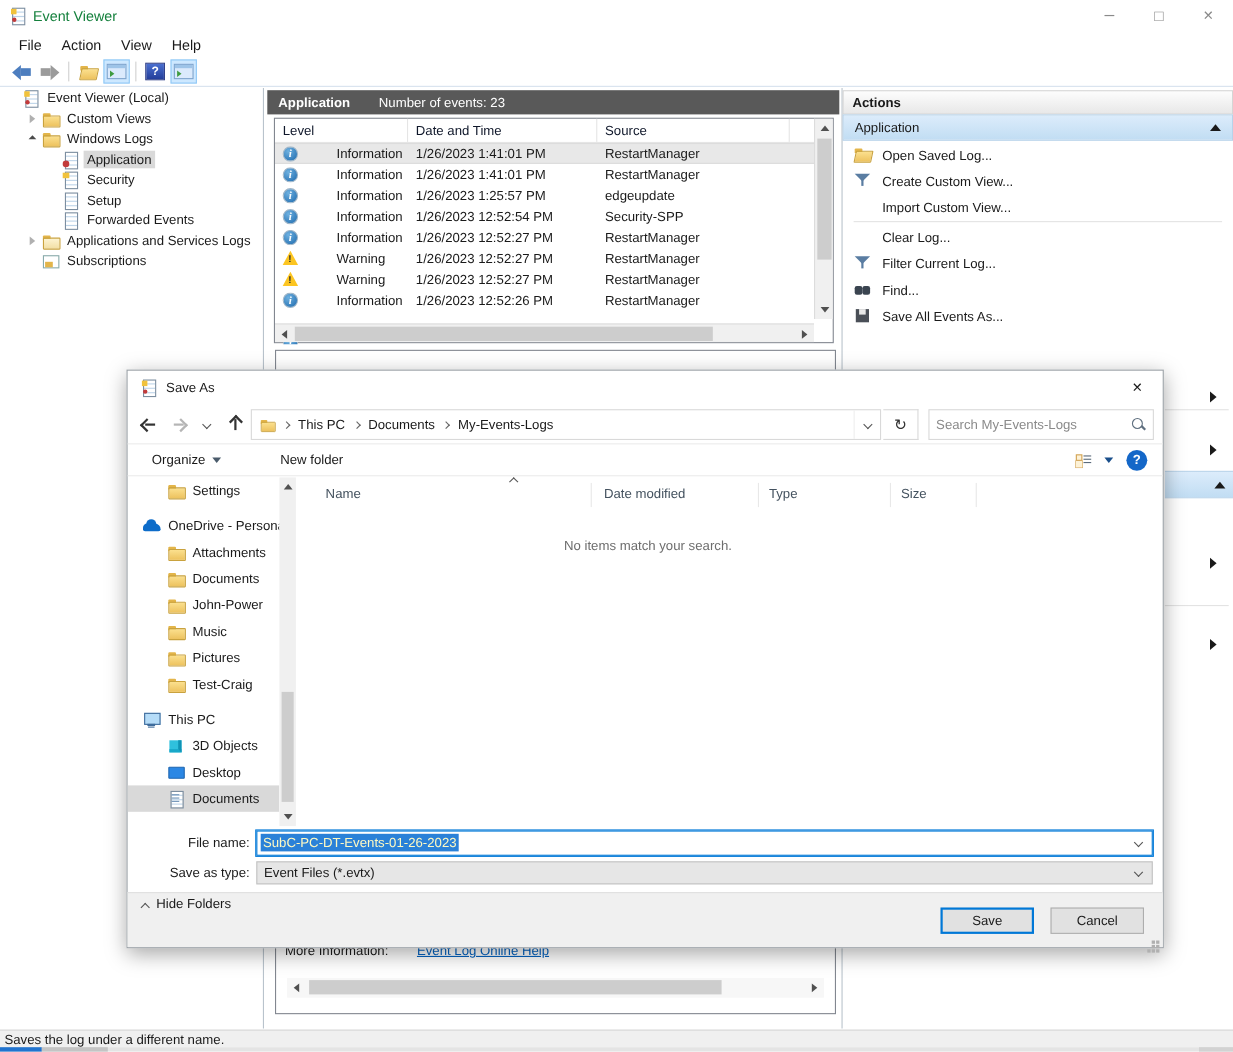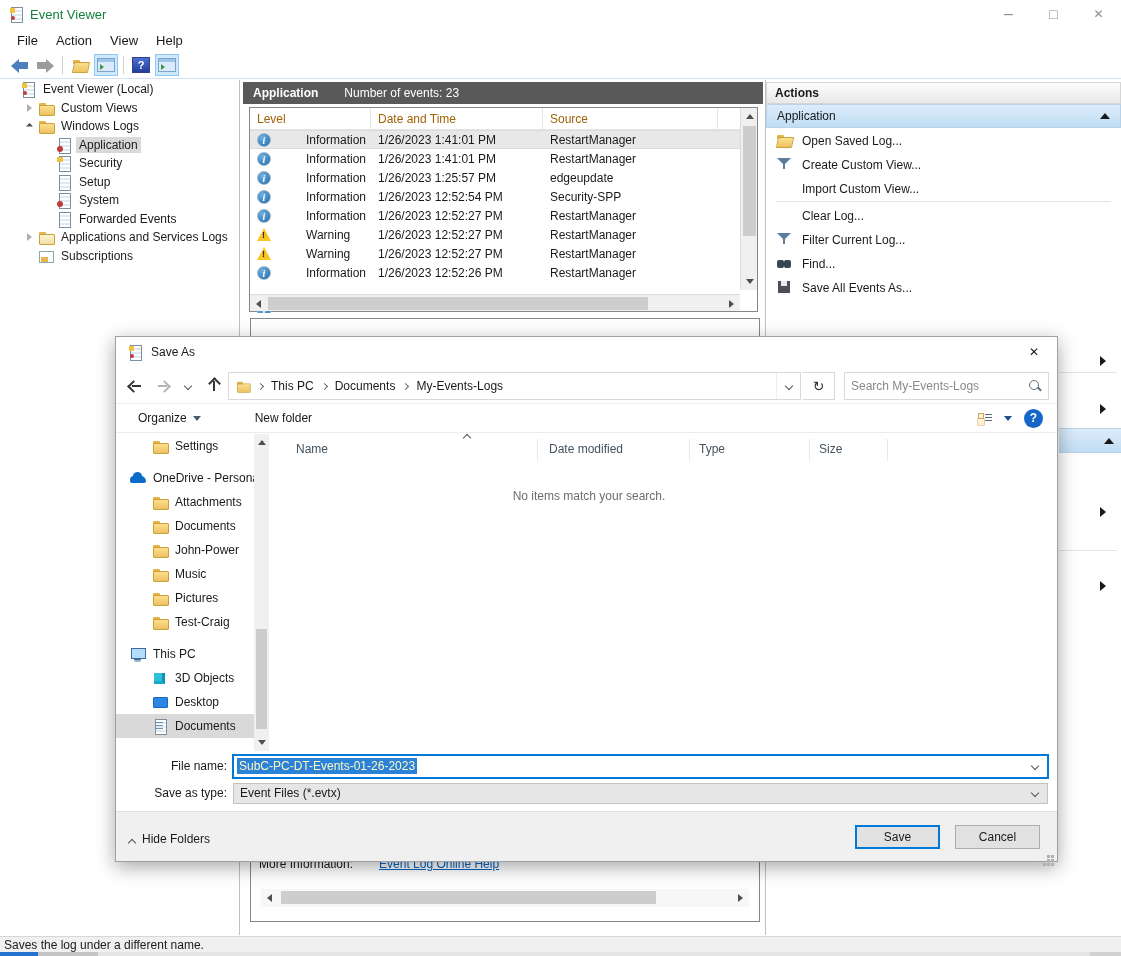--- a/index.html
+++ b/index.html
@@ -94,21 +94,21 @@
   .exp-expanded  { width:0; height:0; border-left:5px solid transparent; border-top:5px solid #4a4a4a; transform:rotate(-45deg); }
   .tree-label { padding:1px 3px; }
   .tree-row.selected .tree-label { background:#d9d9d9; }
 
   
   #mid-header { position:absolute; left:243px; top:82px; width:520px; height:22px; background:#595959; color:#fff; display:flex; align-items:center; }
   #mid-header .t1 { font-weight:bold; margin-left:10px; }
   #mid-header .t2 { margin-left:26px; }
   #event-table { position:absolute; left:249px; top:107px; width:509px; height:205px; background:#fff; border:1px solid #828790; }
   #ev-cols { display:flex; height:22px; border-bottom:1px solid #e5e5e5; align-items:center; }
-  .ev-col { height:100%; display:flex; align-items:center; padding-left:7px; border-right:1px solid #e5e5e5; color:#a16207; }
+  .ev-col { height:100%; display:flex; align-items:center; padding-left:7px; border-right:1px solid #e5e5e5; color:#0f172a; }
   .ev-col:nth-child(1){ width:121px; } .ev-col:nth-child(2){ width:172px; } .ev-col:nth-child(3){ width:175px; }
   .ev-row { display:flex; height:19px; align-items:center; width:491px; }
   .ev-row.selected { background:#e8e8e8; border-top:1px solid #dcdcdc; border-bottom:1px solid #dcdcdc; }
   .ev-c { display:flex; align-items:center; padding-left:7px; gap:5px; overflow:hidden; white-space:nowrap; }
   .ev-c1{ width:121px;gap:35px; } .ev-c2{ width:172px; } .ev-c3{ width:175px; }
   #ev-vscroll { position:absolute; right:0; top:0; width:17px; height:182px; background:#f0f0f0; border-left:1px solid #dcdcdc; }
   #ev-hscroll { position:absolute; left:0; bottom:0; width:490px; height:17px; background:#f0f0f0; border-top:1px solid #dcdcdc; }
   .sb-btn { position:absolute; width:17px; height:17px; display:flex; align-items:center; justify-content:center; }
   .sb-tri-up    { width:0;height:0;border-left:4px solid transparent;border-right:4px solid transparent;border-bottom:5px solid #505050; }
   .sb-tri-down  { width:0;height:0;border-left:4px solid transparent;border-right:4px solid transparent;border-top:5px solid #505050; }
@@ -189,21 +189,21 @@
   #fname-row { position:absolute; left:0; top:416px; right:0; height:26px; display:flex; align-items:center; }
   #fname-label { width:117px; text-align:right; padding-right:6px; }
   #fname-combo { width:815px; height:23px; border:1px solid #0078d7; outline:1px solid #0078d7; display:flex; align-items:center; justify-content:space-between; padding-left:3px; background:#fff; }
   #fname-value { background:#2a81d8; color:#fef9c3; padding:1px 2px; }
   #stype-row { position:absolute; left:0; top:444px; right:0; height:24px; display:flex; align-items:center; }
   #stype-label { width:117px; text-align:right; padding-right:6px; }
   #stype-combo { width:815px; height:21px; background:#e6e6e6; border:1px solid #c2c2c2; display:flex; align-items:center; justify-content:space-between; padding-left:6px; }
   .combo-chev { width:24px; display:flex; justify-content:center; }
 
   #dlg-footer { position:absolute; left:0; bottom:0; right:0; height:50px; background:#f0f0f0; border-top:1px solid #dfdfdf; }
-  #hide-folders { position:absolute; left:13px; top:20px; display:flex; align-items:flex-end; gap:7px; }
+  #hide-folders { position:absolute; left:13px; top:2px; display:flex; align-items:flex-end; gap:7px; }
   .dlg-btn { position:absolute; top:13px; width:85px; height:24px; background:#e1e1e1; border:1px solid #adadad; text-align:center; line-height:22px; }
   #save-btn { left:739px; border:2px solid #0078d7; line-height:20px; }
   #cancel-btn { left:839px; }
   #dlg-grip { position:absolute; right:3px; bottom:3px; width:3px; height:3px; background:#b0b0b0; box-shadow:-4px 4px 0 #b0b0b0, 0 4px 0 #b0b0b0, -4px 0 0 #b0b0b0, -8px 8px 0 #b0b0b0, -4px 8px 0 #b0b0b0, 0 8px 0 #b0b0b0; }
 
   
   #statusbar { position:absolute; left:0; top:936px; width:1121px; height:16px; background:#f0f0f0; border-top:1px solid #d7d7d7; display:flex; align-items:center; padding-left:4px; }
   #taskbar-sliver { position:absolute; left:0; top:952px; width:1121px; height:4px; background:#e4e4e4; }
   #taskbar-sliver .b1 { position:absolute; left:0; top:0; width:38px; height:4px; background:#2274cf; }
   #taskbar-sliver .b2 { position:absolute; left:38px; top:0; width:60px; height:4px; background:#c4c4c4; }
@@ -285,25 +285,20 @@
     </div>
     <div class="tree-row" style="padding-left: 42px;">
       <span class="exp"></span>
       <span class="ic ic-log-security"></span>
       <span class="tree-label">Security</span>
     </div>
     <div class="tree-row" style="padding-left: 42px;">
       <span class="exp"></span>
       <span class="ic ic-log-plain"></span>
       <span class="tree-label">Setup</span>
-    </div>
-    <div class="tree-row" style="padding-left: 42px;">
-      <span class="exp"></span>
-      <span class="ic ic-log-system"></span>
-      <span class="tree-label">System</span>
     </div>
     <div class="tree-row" style="padding-left: 42px;">
       <span class="exp"></span>
       <span class="ic ic-log-plain"></span>
       <span class="tree-label">Forwarded Events</span>
     </div>
     <div class="tree-row" style="padding-left: 24px;">
       <span class="exp">
         <span class="exp-collapsed"></span>
       </span>

